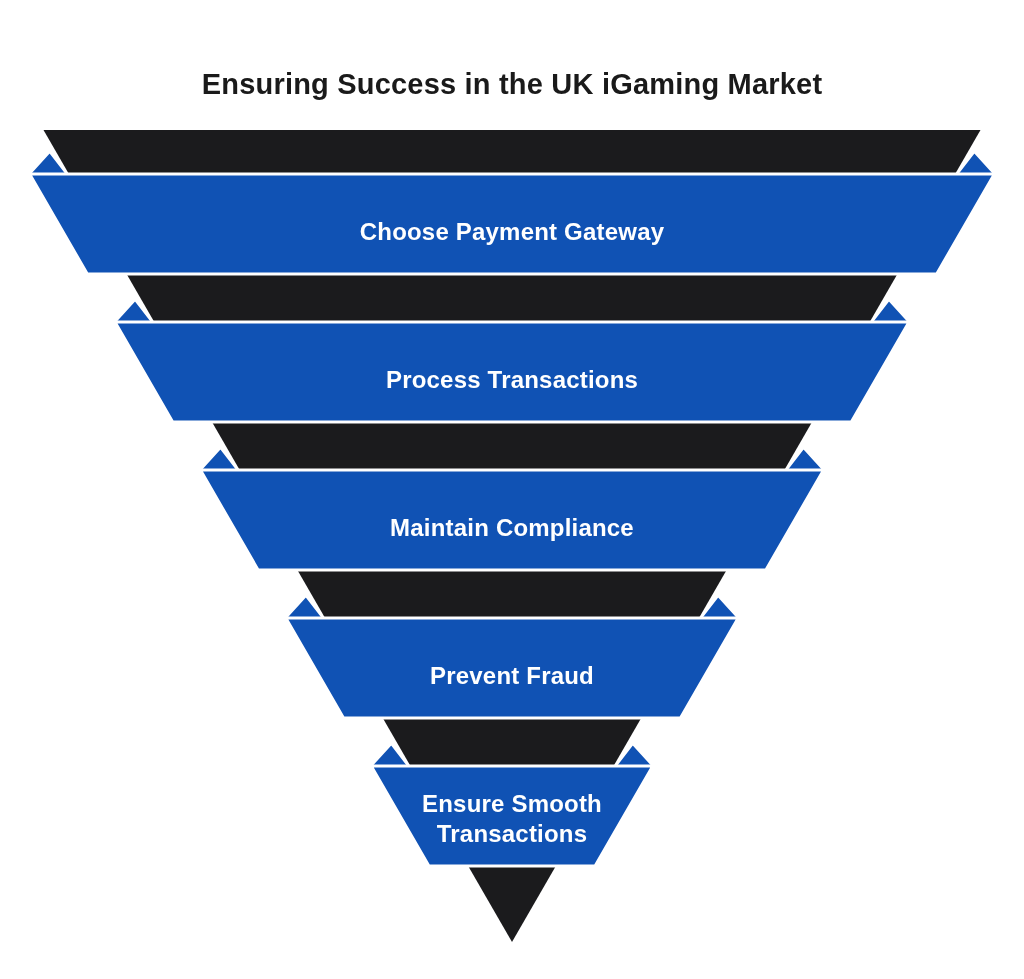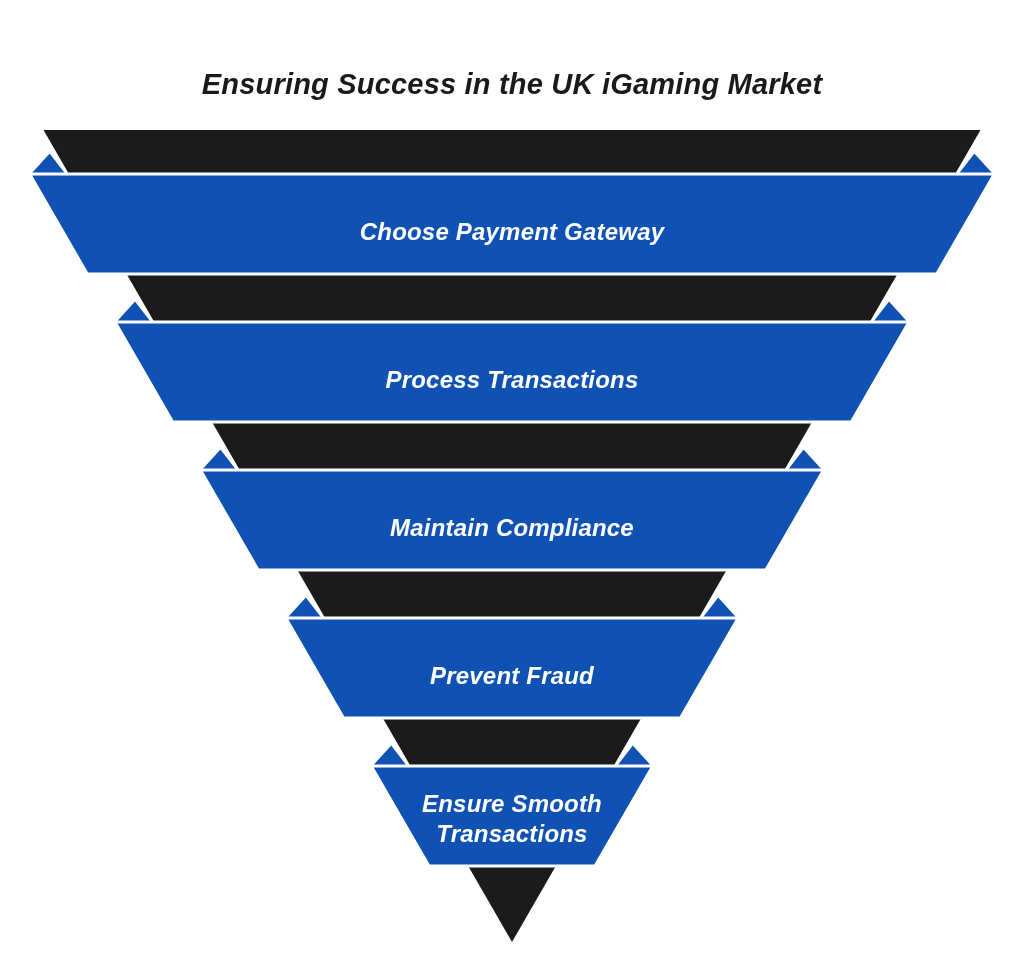--- a/index.html
+++ b/index.html
@@ -2,21 +2,20 @@
 <html><head>
 <meta charset="utf-8">
 <style>
   html,body{margin:0;padding:0;background:#ffffff;}
   .stage{
     position:relative;
     width:1024px;height:979px;
     background:#ffffff;
     overflow:hidden;
     font-family:"Liberation Sans", sans-serif;
-    font-style:italic;
   }
   svg{display:block;}
   .title{
     font-size:29px;
     font-weight:700;
     letter-spacing:0.2px;
     text-anchor:middle;
     dominant-baseline:central;
   }
   .band-label{

